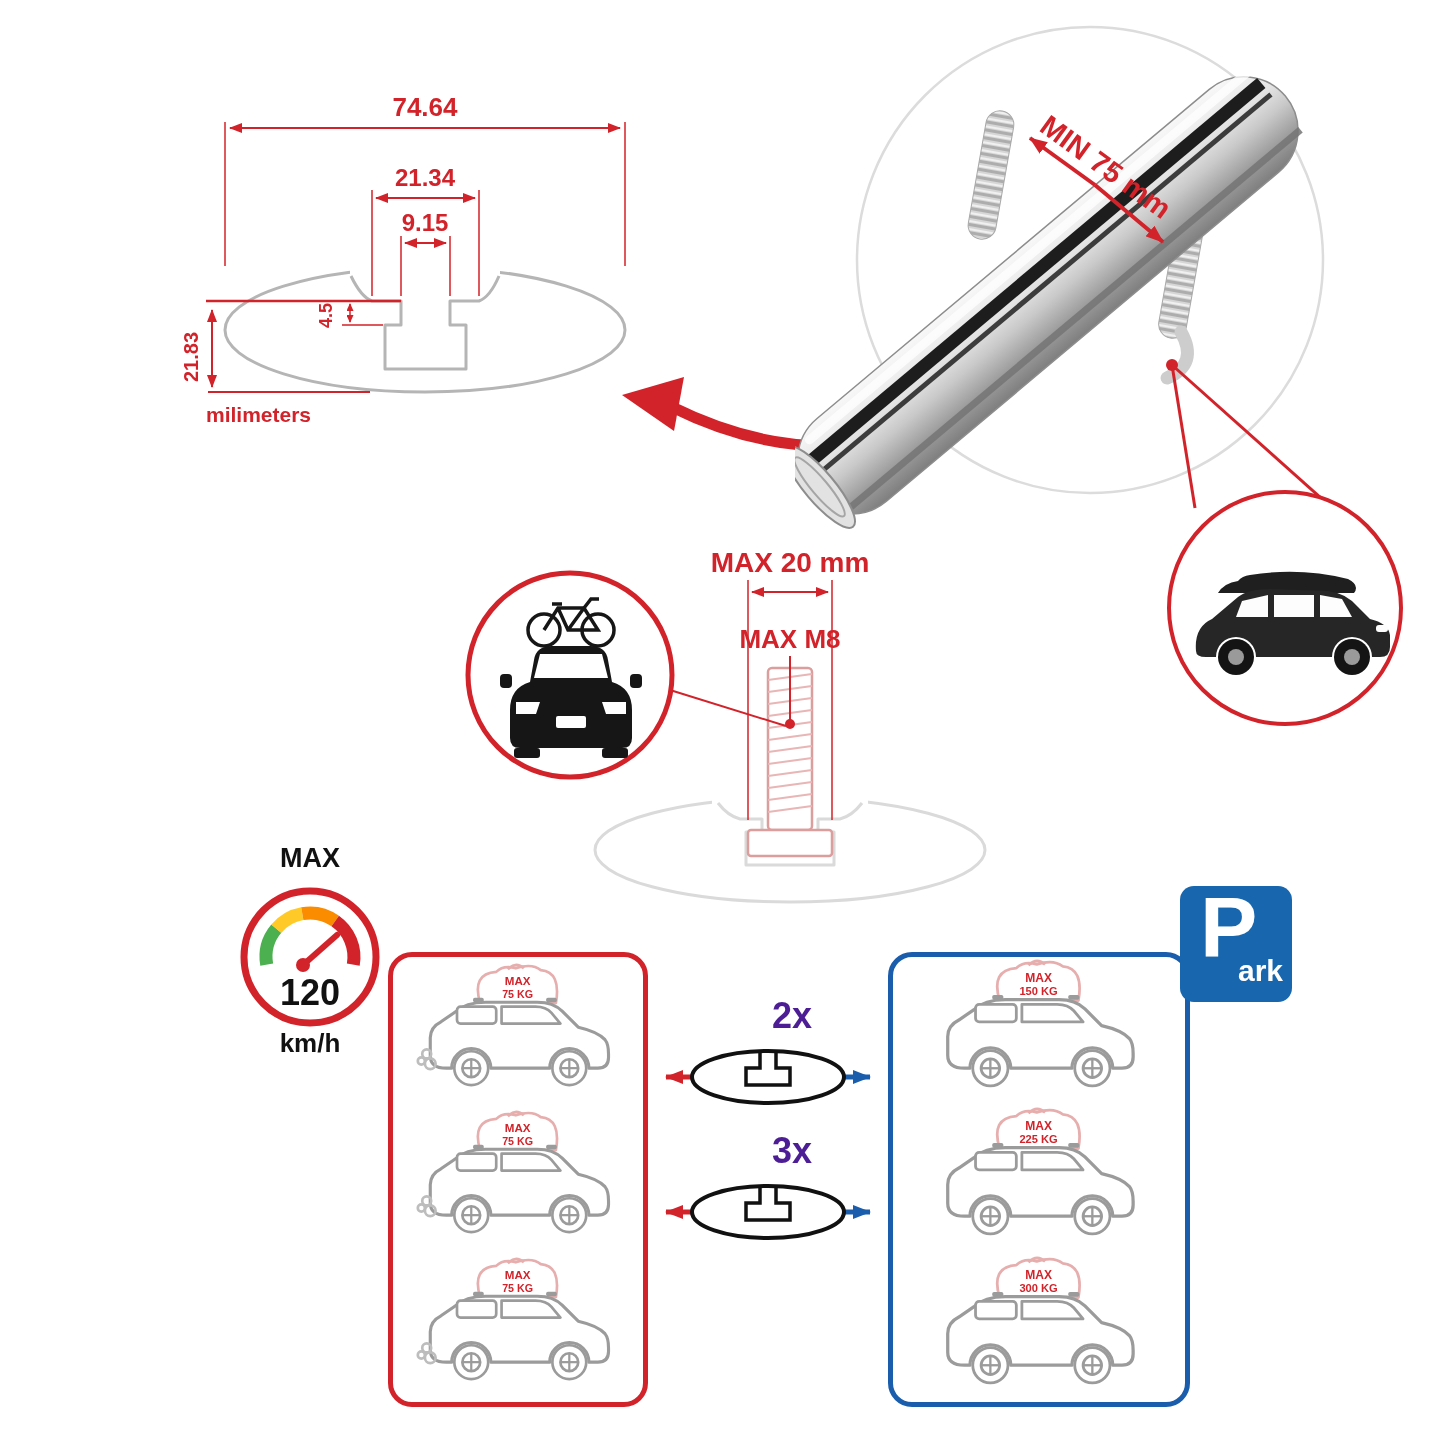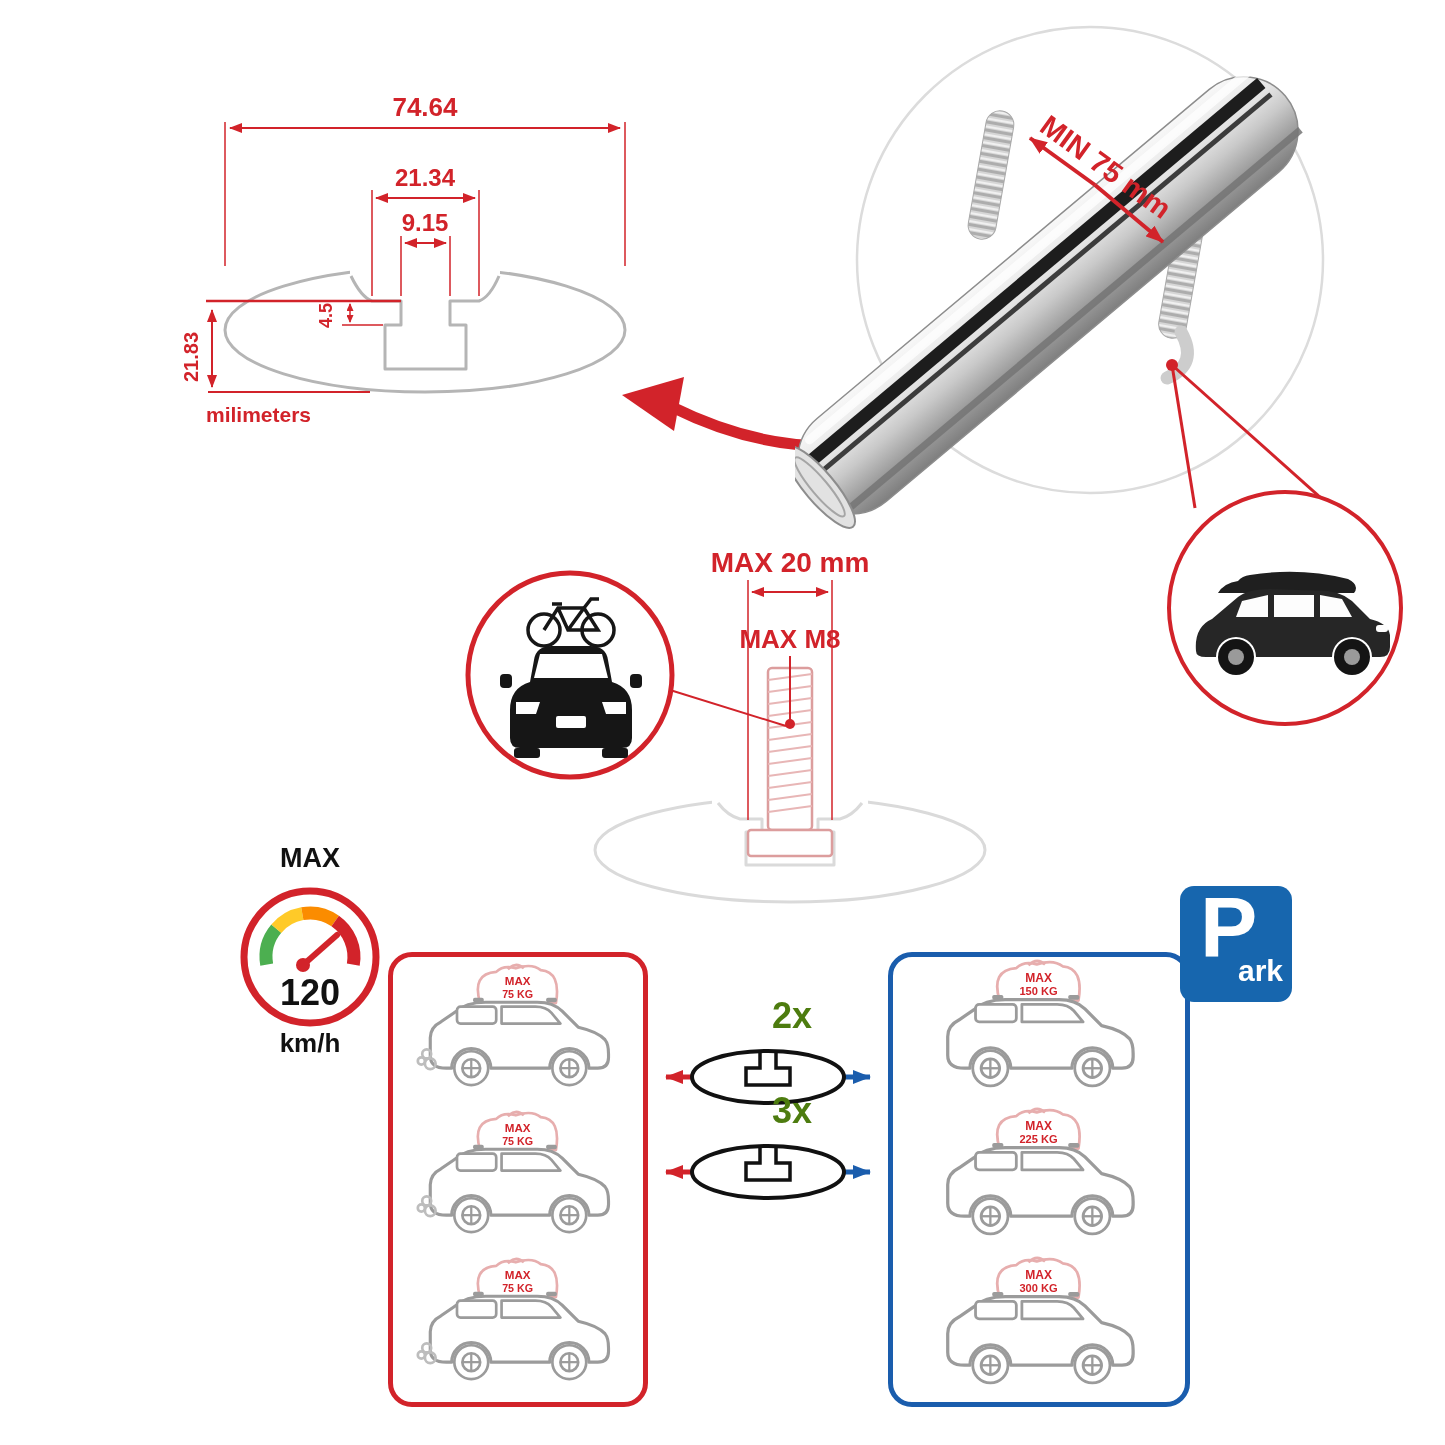--- a/index.html
+++ b/index.html
@@ -7,21 +7,21 @@
           font-family:"Liberation Sans",sans-serif;border-radius:23px;}
   .abs{position:absolute;}
   svg text{font-family:"Liberation Sans",sans-serif;}
   .dim{fill:#d2232a;font-weight:bold;}
   .blk{fill:#111;font-weight:bold;}
   .panel{position:absolute;box-sizing:border-box;background:#fff;display:flex;flex-direction:column;
          justify-content:space-evenly;align-items:center;border-radius:24px;}
   .red-panel{left:388px;top:952px;width:260px;height:455px;border:5px solid #d2232a;}
   .blue-panel{left:888px;top:952px;width:302px;height:455px;border:5px solid #1a5dad;}
   .mult-row{position:absolute;left:648px;width:240px;text-align:center;}
-  .mult-label{color:#4d7c0f;font-weight:bold;font-size:36px;line-height:42px;margin-left:48px;}
+  .mult-label{color:#4c1d95;font-weight:bold;font-size:36px;line-height:42px;margin-left:48px;}
   .park{position:absolute;left:1180px;top:886px;width:112px;height:116px;background:#1766ae;
         border-radius:14px;z-index:5;}
   .park-p{position:absolute;left:20px;top:-8px;color:#fff;font-weight:bold;font-size:86px;}
   .park-ark{position:absolute;left:58px;top:68px;color:#ffffff;font-weight:bold;font-size:30px;}
   .cargo-max{fill:#d2232a;font-weight:bold;}
 </style>
 </head>
 <body>
 
 <div id="canvas">
@@ -231,21 +231,21 @@
 
   <div class="mult-row" style="top:995px">
     <div class="mult-label">2x</div>
     <svg width="240" height="80" viewBox="0 0 240 80">
       <line x1="46" y1="40" x2="18" y2="40" stroke="#d2232a" stroke-width="5" marker-end="url(#ah-red)"></line>
       <line x1="194" y1="40" x2="222" y2="40" stroke="#1a5dad" stroke-width="5" marker-end="url(#ah-blue)"></line>
       <ellipse cx="120" cy="40" rx="76" ry="26" fill="#fff" stroke="#111" stroke-width="4"></ellipse>
       <path d="M112,15 L112,31 L98,31 L98,48 L142,48 L142,31 L128,31 L128,15" fill="none" stroke="#111" stroke-width="3.5"></path>
     </svg>
   </div>
-  <div class="mult-row" style="top:1090px">
+  <div class="mult-row" style="top:1130px">
     <div class="mult-label">3x</div>
     <svg width="240" height="80" viewBox="0 0 240 80">
       <line x1="46" y1="40" x2="18" y2="40" stroke="#d2232a" stroke-width="5" marker-end="url(#ah-red)"></line>
       <line x1="194" y1="40" x2="222" y2="40" stroke="#1a5dad" stroke-width="5" marker-end="url(#ah-blue)"></line>
       <ellipse cx="120" cy="40" rx="76" ry="26" fill="#fff" stroke="#111" stroke-width="4"></ellipse>
       <path d="M112,15 L112,31 L98,31 L98,48 L142,48 L142,31 L128,31 L128,15" fill="none" stroke="#111" stroke-width="3.5"></path>
     </svg>
   </div>
 
   <div class="panel blue-panel">

